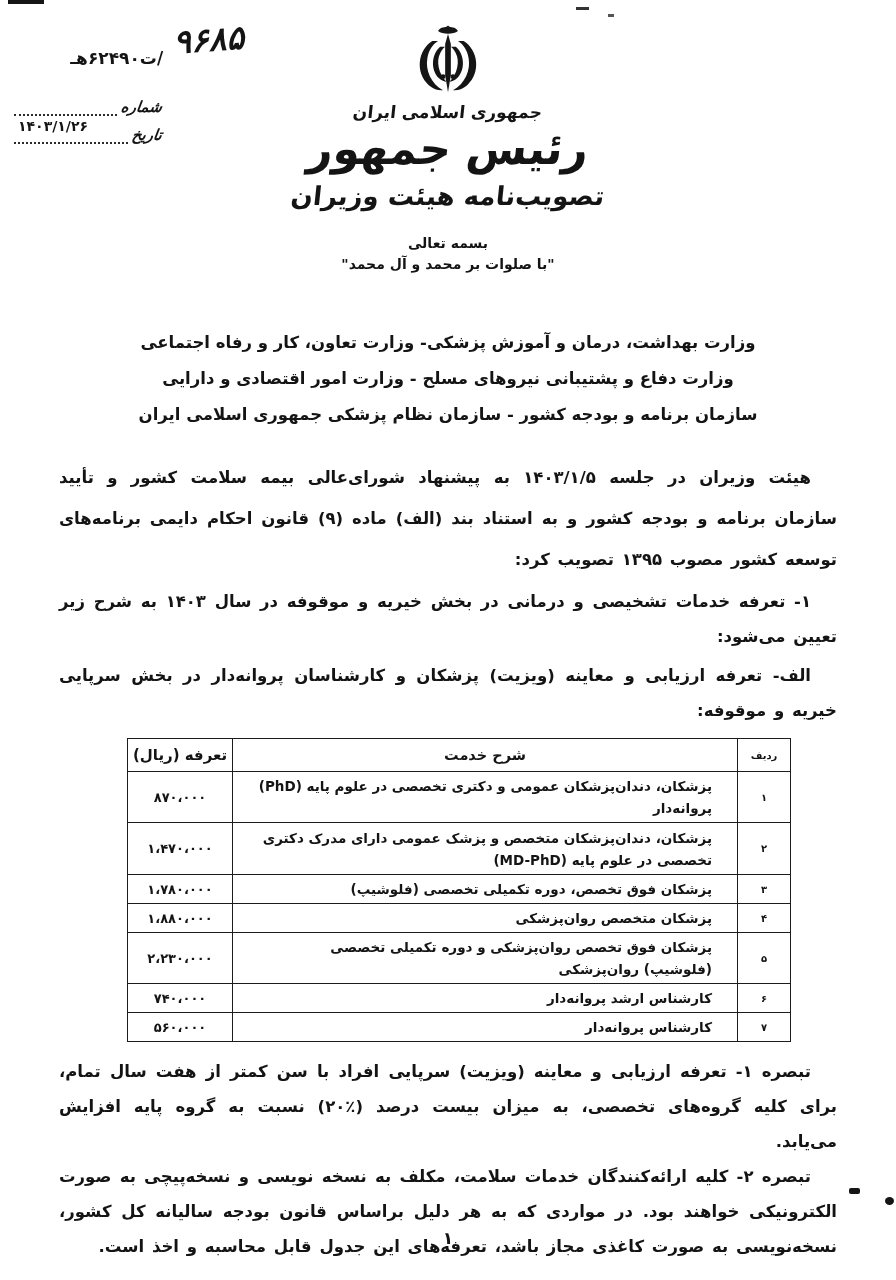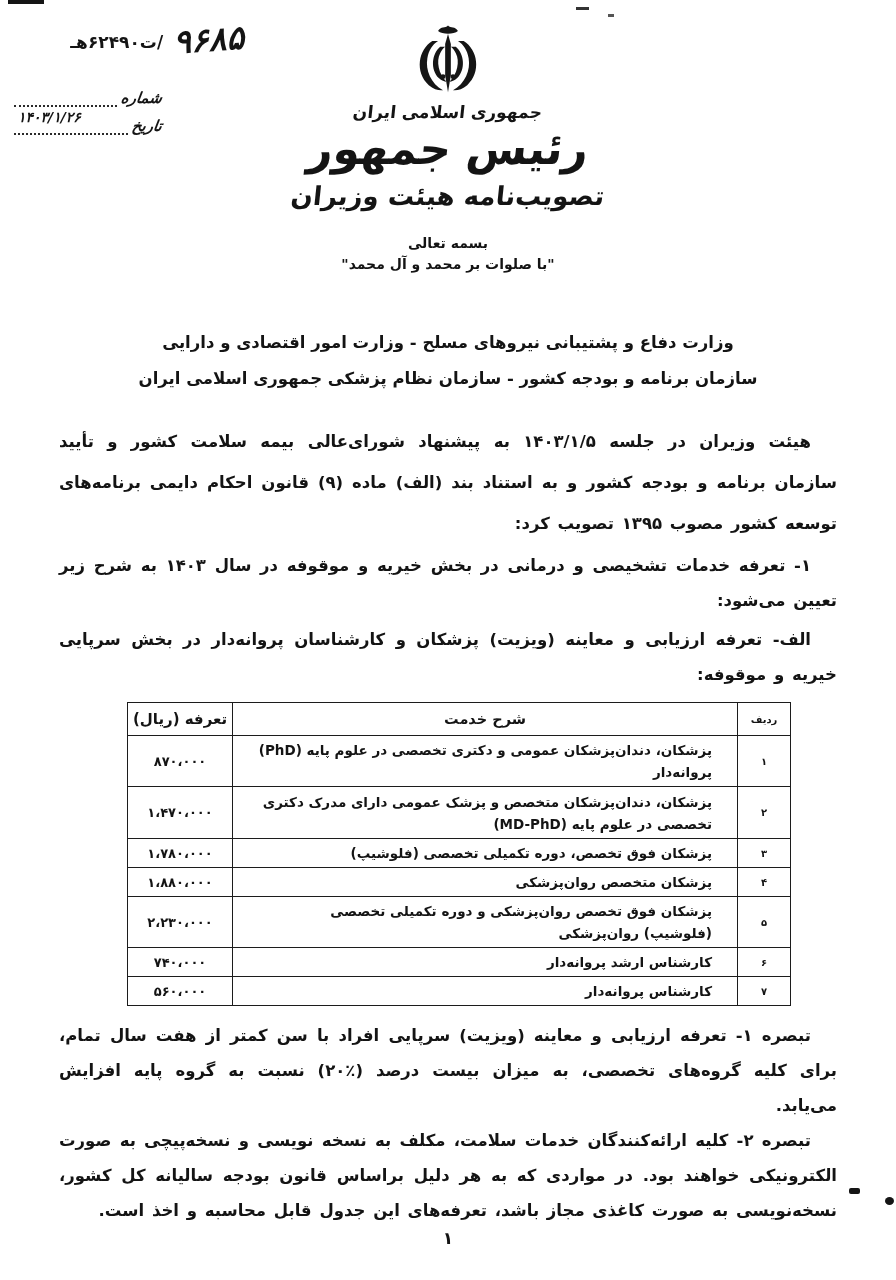--- a/index.html
+++ b/index.html
@@ -18,27 +18,27 @@
   .art{position:absolute;background:#151515;}
   .art-topleft{top:0;left:8px;width:36px;height:4px;}
   .art-dash1{top:7px;left:576px;width:13px;height:3px;background:#333;}
   .art-dash2{top:14px;left:608px;width:6px;height:3px;background:#555;}
   .art-right1{top:1188px;left:849px;width:11px;height:6px;border-radius:2px;}
   .art-right2{top:1197px;left:885px;width:9px;height:8px;border-radius:50%;}
   
   .hdr-left{position:absolute;top:20px;right:652px;width:238px;direction:rtl;}
   .ref-line{display:flex;direction:rtl;justify-content:flex-start;align-items:flex-start;gap:10px;}
   .ref-big{font-size:33px;font-weight:bold;letter-spacing:7px;transform:rotate(-4deg);display:inline-block;font-style:italic;}
-  .ref-small{font-size:17px;font-weight:bold;margin-top:12px;letter-spacing:1px;}
+  .ref-small{font-size:17px;font-weight:bold;margin-top:28px;letter-spacing:1px;}
   .label-row{display:flex;direction:rtl;align-items:flex-end;width:148px;margin-right:82px;}
   .row-num{margin-top:30px;}
   .row-date{margin-top:10px;}
   .lbl{font-size:15px;font-weight:bold;font-style:italic;transform:skewX(-8deg);display:inline-block;padding-left:4px;}
   .dots{flex:1;border-bottom:2px dotted #2a2a2a;height:14px;position:relative;}
-  .date-val{position:absolute;left:4px;top:-10px;direction:ltr;font-size:14px;font-weight:bold;font-style:italic;white-space:nowrap;}
+  .date-val{position:absolute;left:4px;top:-10px;direction:ltr;font-size:14px;font-weight:bold;white-space:nowrap;}
   
   .hdr-center{position:absolute;top:24px;left:0;right:0;text-align:center;}
   .emblem{width:88px;height:74px;}
   .callig{display:inline-block;font-weight:bold;transform:skewX(-6deg);}
   .country{font-size:17px;margin-top:0;}
   .president{font-size:44px;line-height:1.15;margin-top:2px;}
   .doctype{font-size:26px;margin-top:6px;}
   .besmeh{font-size:14px;font-weight:bold;margin-top:24px;}
   .salawat{font-size:14px;font-weight:bold;margin-top:5px;}
   
@@ -114,20 +114,21 @@
     <div class="country"><span class="callig">جمهوری اسلامی ایران</span></div>
     <div class="president"><span class="callig">رئیس جمهور</span></div>
     <div class="doctype"><span class="callig">تصویب‌نامه هیئت وزیران</span></div>
     <div class="besmeh">بسمه تعالی</div>
     <div class="salawat">"با صلوات بر محمد و آل محمد"</div>
   </div>
 
   <div class="content">
 
     <div class="addressees">
+      <div>وزارت بهداشت، درمان و آموزش پزشکی- وزارت تعاون، کار و رفاه اجتماعی</div>
       <div>وزارت دفاع و پشتیبانی نیروهای مسلح - وزارت امور اقتصادی و دارایی</div>
       <div>سازمان برنامه و بودجه کشور - سازمان نظام پزشکی جمهوری اسلامی ایران</div>
     </div>
 
     <p class="para intro">هیئت وزیران در جلسه ۱۴۰۳/۱/۵ به پیشنهاد شورای‌عالی بیمه سلامت کشور و تأیید سازمان برنامه و بودجه کشور و به استناد بند (الف) ماده (۹) قانون احکام دایمی برنامه‌های توسعه کشور مصوب ۱۳۹۵ تصویب کرد:</p>
     <p class="para clause">۱- تعرفه خدمات تشخیصی و درمانی در بخش خیریه و موقوفه در سال ۱۴۰۳ به شرح زیر تعیین می‌شود:</p>
     <p class="para clause">الف- تعرفه ارزیابی و معاینه (ویزیت) پزشکان و کارشناسان پروانه‌دار در بخش سرپایی خیریه و موقوفه:</p>
 
     <table class="tariff">
       <thead>

